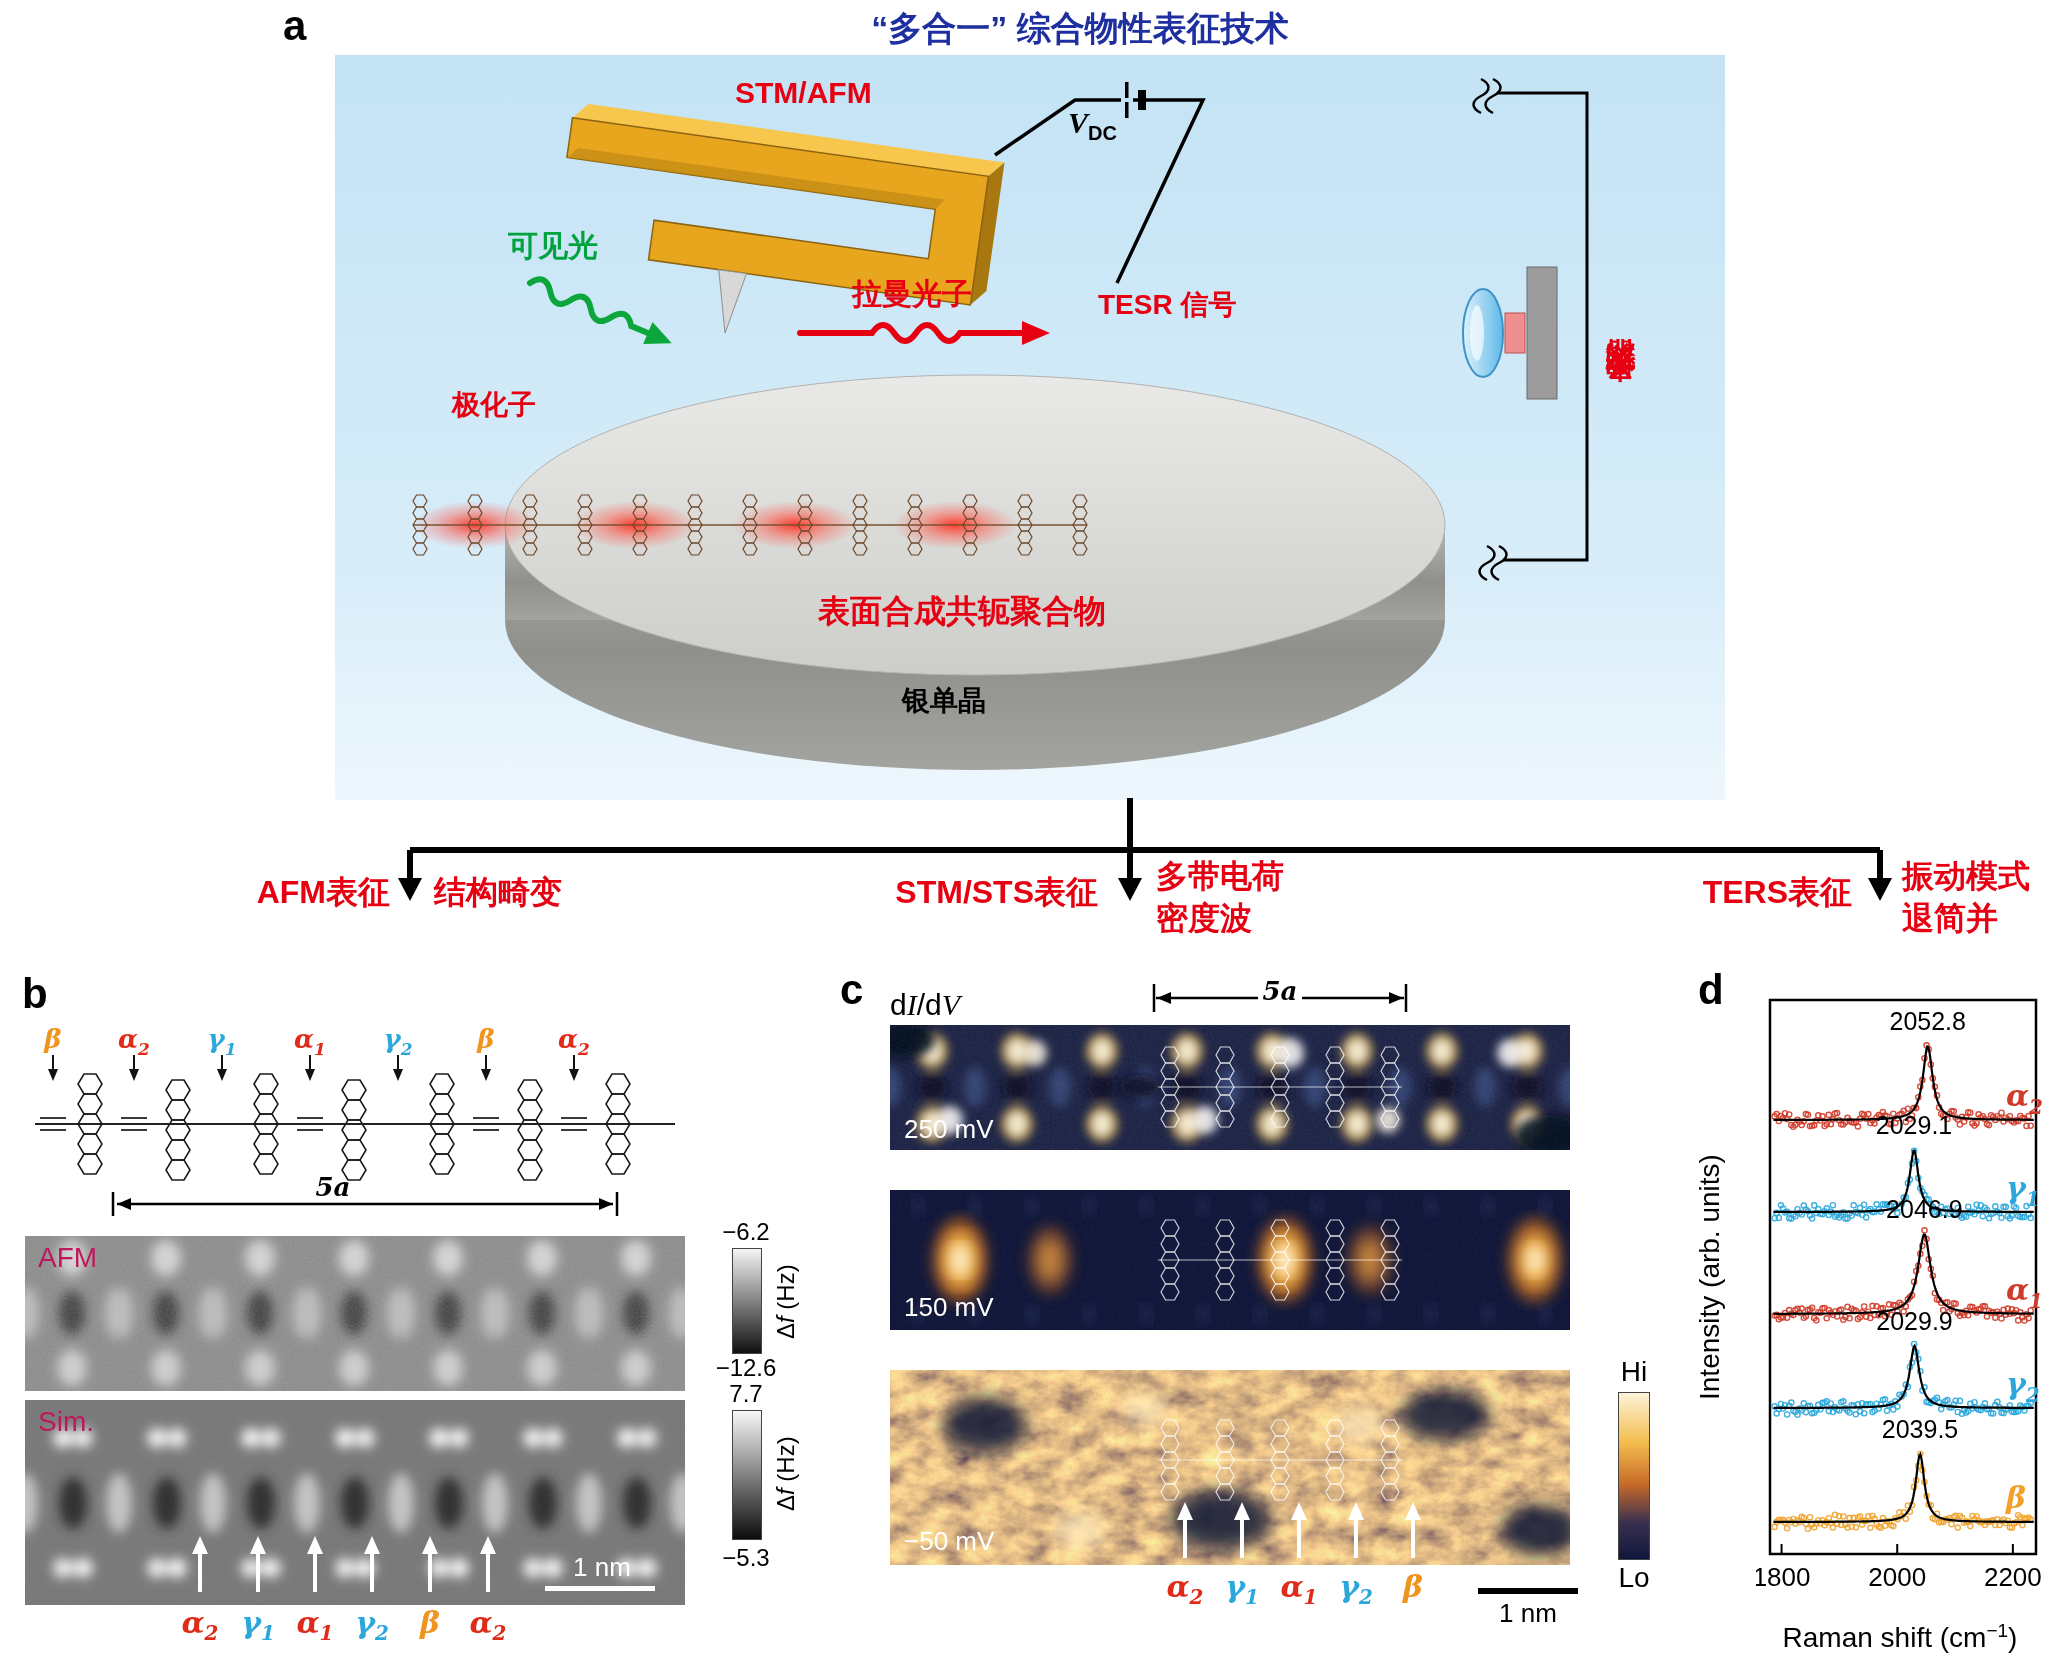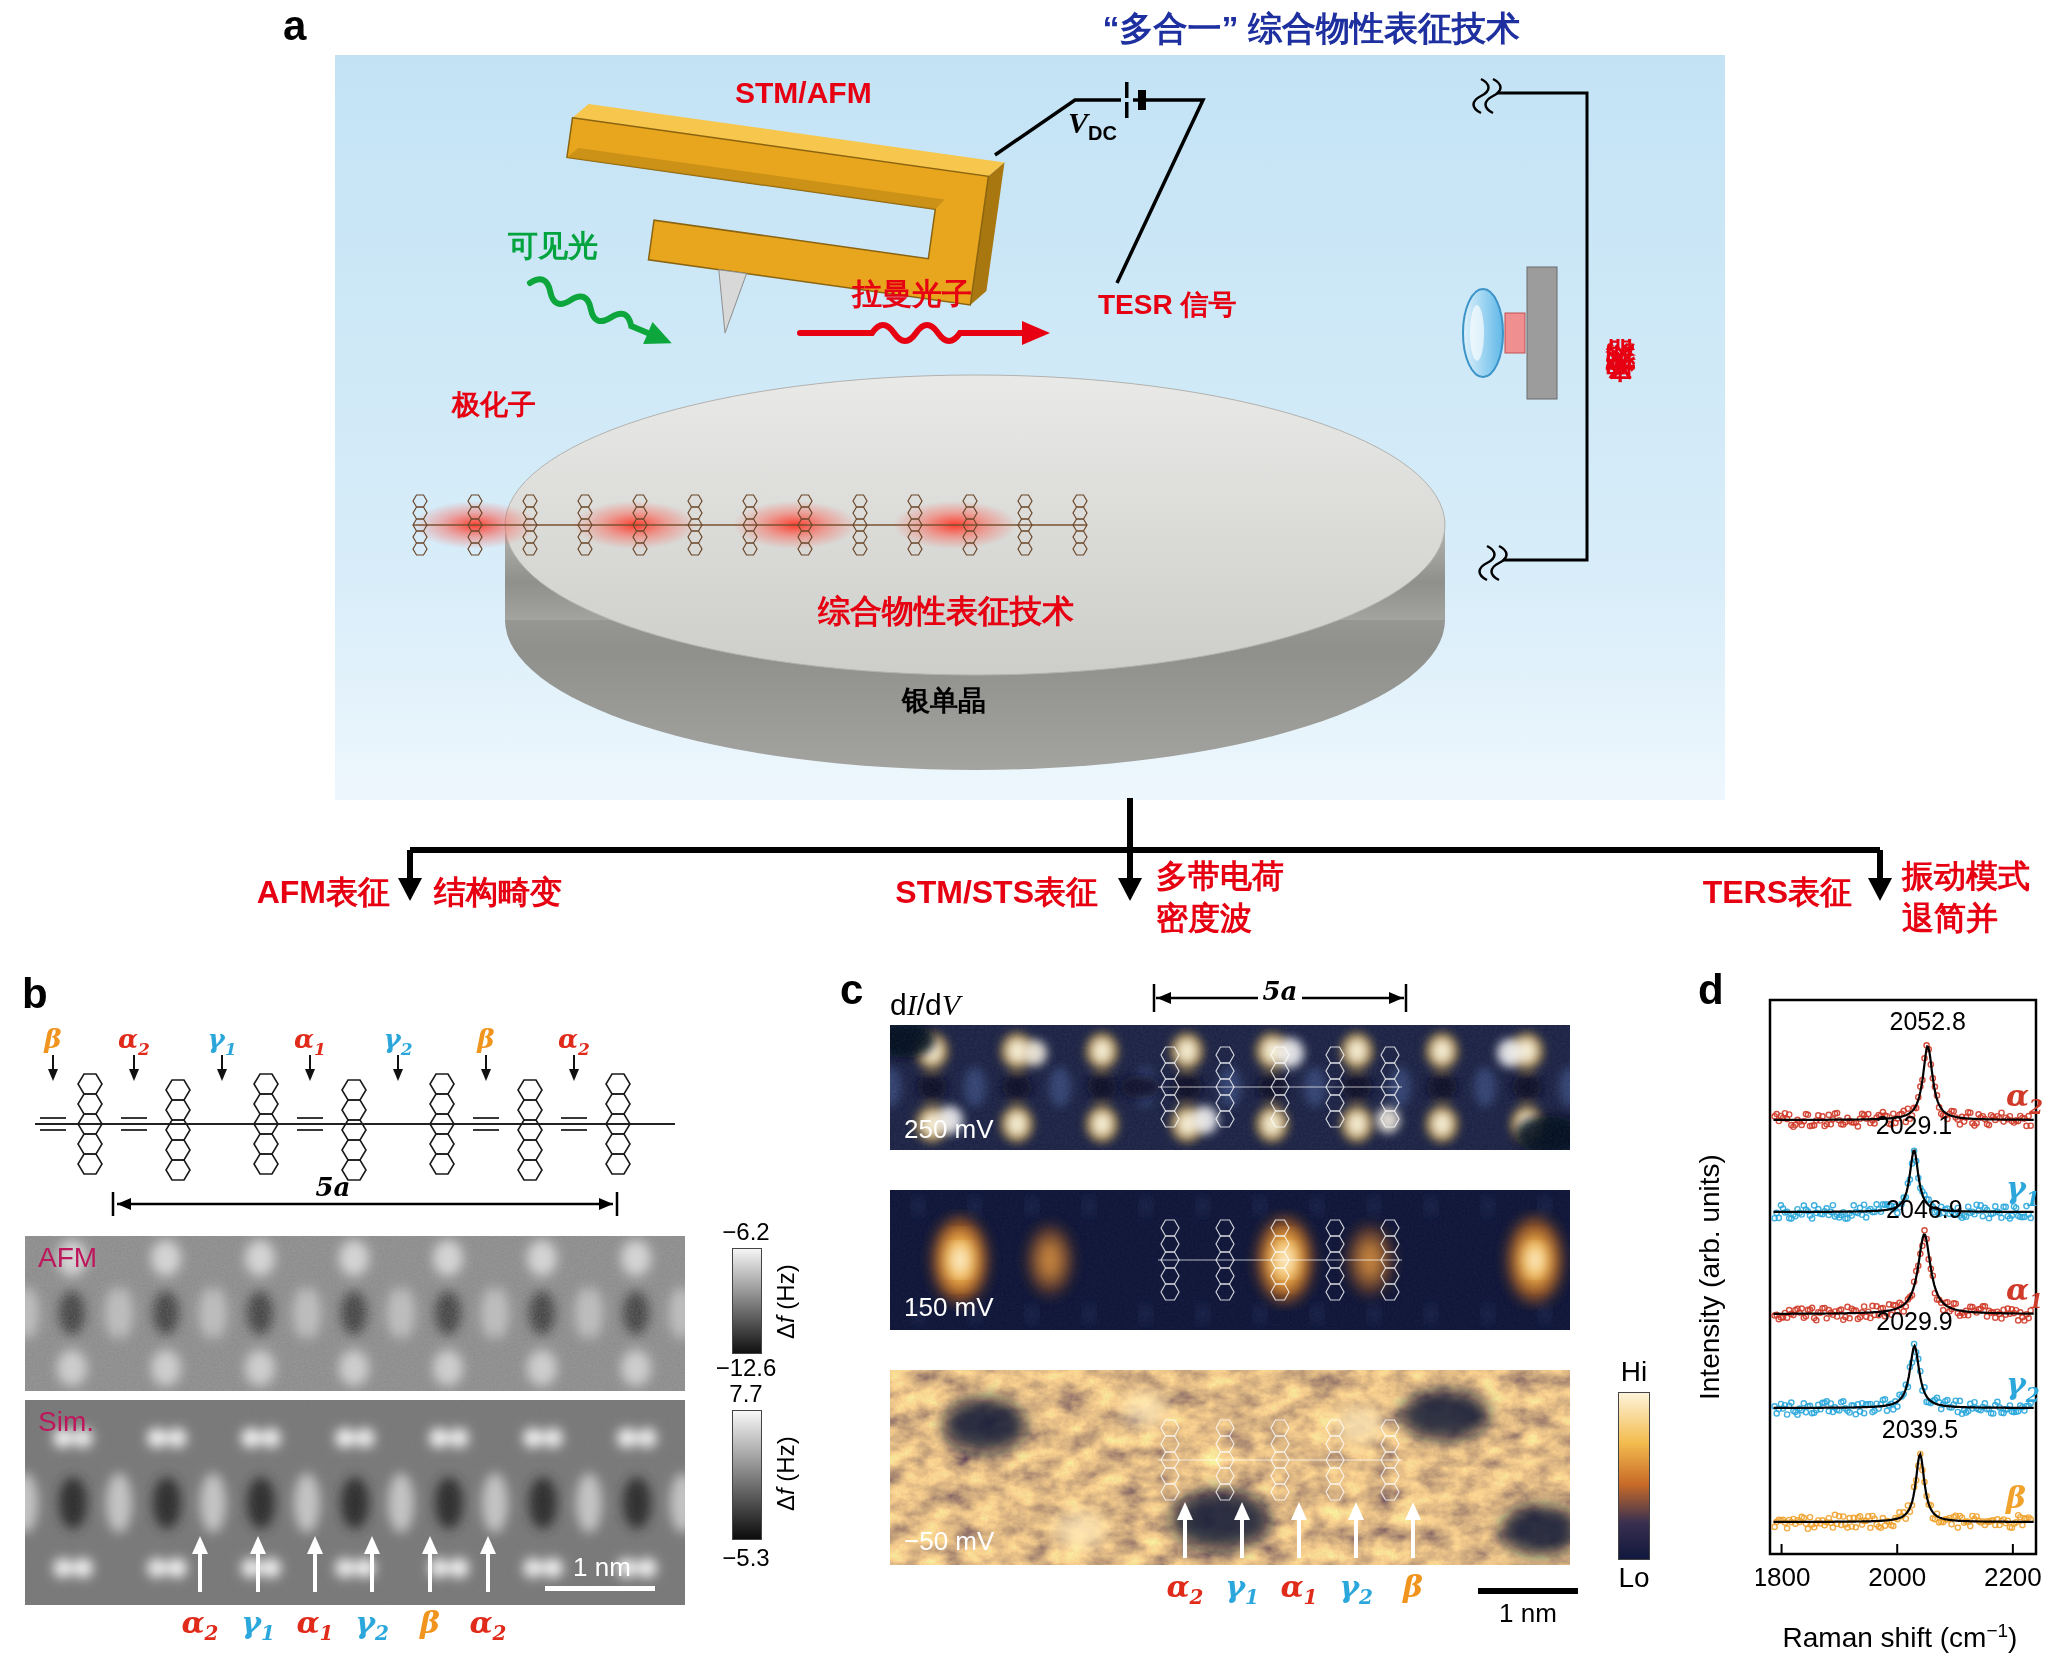--- a/index.html
+++ b/index.html
@@ -36,21 +36,21 @@
         <use href="#ringC" y="0"></use>
           <use href="#ringC" y="16"></use>
           <use href="#ringC" y="32"></use>
           <use href="#ringC" y="48"></use>
           <use href="#ringC" y="64"></use>
       </g>
     </defs>
   </svg>
 
   <div class="abs plab" style="left:283px;top:2px">a</div>
-  <div class="abs cn blue" style="left:640px;top:6px;width:880px;text-align:right;font-size:34px">“多合一” 综合物性表征技术</div>
+  <div class="abs cn blue" style="left:640px;top:6px;width:880px;text-align:center;font-size:34px">“多合一” 综合物性表征技术</div>
 
   <svg class="abs" style="left:335px;top:55px" width="1390" height="745" viewBox="0 0 1390 745">
     <defs>
       <linearGradient id="gBox" x1="0" y1="0" x2="0" y2="1">
         <stop offset="0" stop-color="#c3e3f5"></stop>
           <stop offset="0.7" stop-color="#d8edf9"></stop>
           <stop offset="1" stop-color="#eef7fd"></stop>
       </linearGradient>
       <linearGradient id="gDiskTop" x1="0" y1="0" x2="0" y2="1">
         <stop offset="0" stop-color="#e9e9e7"></stop>
@@ -148,21 +148,21 @@
       <ellipse cx="1142" cy="278" rx="7" ry="28" fill="#ffffff" opacity="0.65"></ellipse>
     </g>
   </svg>
 
   <div class="abs cn red" style="left:735px;top:76px;font-size:30px">STM/AFM</div>
   <div class="abs" style="left:1068px;top:106px;font-size:30px;font-weight:700"><i style="font-family:'Liberation Serif',serif">V</i><sub class="upright" style="font-size:20px">DC</sub></div>
   <div class="abs cn green" style="left:508px;top:226px;font-size:30px">可见光</div>
   <div class="abs cn red" style="left:852px;top:274px;font-size:30px">拉曼光子</div>
   <div class="abs cn red" style="left:1098px;top:286px;font-size:28px">TESR 信号</div>
   <div class="abs cn red" style="left:452px;top:386px;font-size:28px">极化子</div>
-  <div class="abs cn red" style="left:818px;top:590px;font-size:32px">综合物性表征技术</div>
+  <div class="abs cn red" style="left:818px;top:590px;font-size:32px">表面合成共轭聚合物</div>
   <div class="abs cn" style="left:902px;top:682px;font-size:28px">银单晶</div>
   <div class="abs cn red vtext" style="left:1600px;top:248px;width:36px;height:300px;font-size:30px;letter-spacing:4px">光子探测器</div>
 
   <svg class="abs" style="left:0;top:788px" width="2048" height="125" viewBox="0 0 2048 125">
     <line x1="1130" y1="10" x2="1130" y2="62" stroke="#000" stroke-width="6"></line>
     <line x1="410" y1="62" x2="1880" y2="62" stroke="#000" stroke-width="6"></line>
     <line x1="410" y1="62" x2="410" y2="92" stroke="#000" stroke-width="6"></line>
     <line x1="1130" y1="62" x2="1130" y2="92" stroke="#000" stroke-width="6"></line>
     <line x1="1880" y1="62" x2="1880" y2="92" stroke="#000" stroke-width="6"></line>
     <polygon points="398,90 422,90 410,113" fill="#000"></polygon>

